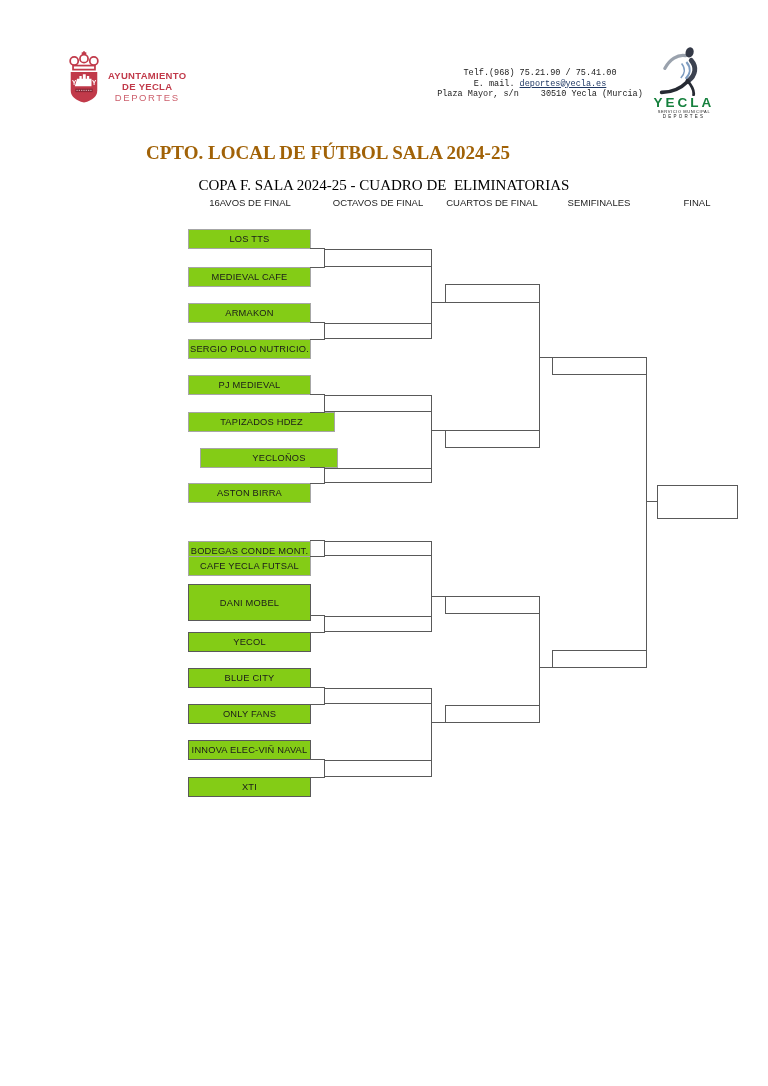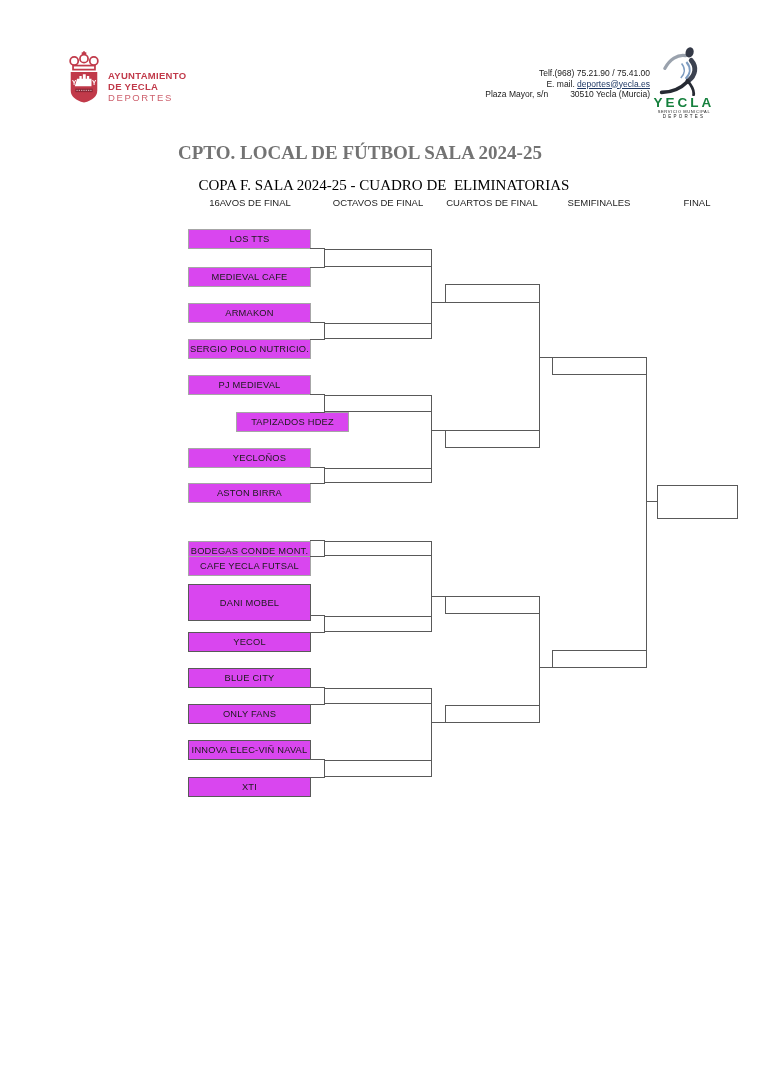--- a/index.html
+++ b/index.html
@@ -1,45 +1,45 @@
 <!DOCTYPE html>
 <html><head>
 <meta charset="utf-8">
 <style>
   html,body{margin:0;padding:0;background:#ffffff;}
   #page{position:relative;width:768px;height:1086px;background:#ffffff;overflow:hidden;
         font-family:"Liberation Sans",sans-serif;}
 
   
   .crest{position:absolute;left:66px;top:50px;width:36px;height:60px;}
-  .brandtext{position:absolute;left:108px;top:70px;color:#c13a4a;line-height:11px;}
+  .brandtext{position:absolute;left:108px;top:70px;color:#c13a4a;line-height:11px;text-align:center;}
   .brandtext .b1,.brandtext .b2{font-weight:bold;font-size:9.5px;letter-spacing:.3px;}
   .brandtext .b3{font-weight:normal;font-size:9.5px;letter-spacing:1.6px;color:#cd606d;}
 
-  .contact{position:absolute;left:430px;top:68px;width:220px;text-align:right;
-           font-family:Liberation Sans, sans-serif;font-size:8.5px;color:#1a1a1a;line-height:10.5px;}
+  .contact{position:absolute;left:430px;top:68px;width:220px;text-align:center;
+           font-family:Liberation Mono, monospace;font-size:8.5px;color:#1a1a1a;line-height:10.5px;}
   .email-link{color:#1f3864;text-decoration:underline;cursor:pointer;}
   .addr-gap{display:inline-block;width:22px;}
 
   .ylogo{position:absolute;left:645px;top:44px;width:78px;text-align:center;}
   .ylogo svg{width:64px;height:52px;display:block;margin:0 auto;}
   .yname{font-size:13.5px;font-weight:bold;letter-spacing:3px;color:#15803d;line-height:13px;}
   .ysub1{font-size:4px;letter-spacing:.6px;color:#222;line-height:5px;}
   .ysub2{font-size:4.5px;letter-spacing:2.2px;color:#222;line-height:6px;}
 
   
   .title-main{position:absolute;left:0;top:142px;width:656px;text-align:center;
-      font-family:"Liberation Serif",serif;font-weight:bold;font-size:19px;color:#737373;padding-left:32px;}
+      font-family:"Liberation Serif",serif;font-weight:bold;font-size:19px;color:#a16207;}
   .title-sub{position:absolute;left:0;top:166px;width:768px;text-align:center;white-space:pre-wrap;
       font-family:"Liberation Serif",serif;font-size:15px;color:#000;margin-top:11px;}
 
   
   .round-header{position:absolute;top:197px;transform:translateX(-50%);
       font-size:9.5px;color:#1d1d1d;white-space:nowrap;}
-  .tbox{position:absolute;box-sizing:border-box;background:#d946ef;
+  .tbox{position:absolute;box-sizing:border-box;background:#84cc16;
       display:flex;align-items:center;justify-content:center;
       font-size:9.3px;color:#1a1a1a;letter-spacing:.2px;white-space:nowrap;overflow:hidden;}
   .tbox.light{border:1px solid #a6a6a6;}
   .tbox.dark{border:1px solid #595959;}
   .slot{position:absolute;box-sizing:border-box;border:1px solid #595959;background:#fff;}
   .cline{position:absolute;background:#595959;}
 </style>
 </head>
 <body>
 
@@ -94,22 +94,22 @@
       <div class="round-header" style="left: 250px;">16AVOS DE FINAL</div>
       <div class="round-header" style="left: 378px;">OCTAVOS DE FINAL</div>
       <div class="round-header" style="left: 492px;">CUARTOS DE FINAL</div>
       <div class="round-header" style="left: 599px;">SEMIFINALES</div>
       <div class="round-header" style="left: 697px; text-align: center;">FINAL</div>
       <div class="tbox light" style="left: 188px; top: 229px; width: 123px; height: 20px;">LOS TTS</div>
       <div class="tbox light" style="left: 188px; top: 267px; width: 123px; height: 20px;">MEDIEVAL CAFE</div>
       <div class="tbox light" style="left: 188px; top: 303px; width: 123px; height: 20px;">ARMAKON</div>
       <div class="tbox light" style="left: 188px; top: 339px; width: 123px; height: 20px;">SERGIO POLO NUTRICIO.</div>
       <div class="tbox light" style="left: 188px; top: 375px; width: 123px; height: 20px;">PJ MEDIEVAL</div>
-      <div class="tbox light" style="left: 188px; top: 412px; width: 113px; height: 20px; margin-left: 48px;">TAPIZADOS HDEZ</div>
-      <div class="tbox light" style="left: 188px; top: 448px; width: 123px; height: 20px; padding-left: 20px;">YECLOÑOS</div>
+      <div class="tbox light" style="left: 188px; top: 412px; width: 147px; height: 20px;">TAPIZADOS HDEZ</div>
+      <div class="tbox light" style="left: 200px; top: 448px; width: 138px; height: 20px; padding-left: 20px;">YECLOÑOS</div>
       <div class="tbox light" style="left: 188px; top: 483px; width: 123px; height: 20px;">ASTON BIRRA</div>
       <div class="tbox light" style="left: 188px; top: 521px; width: 123px; height: 20px; margin-top: 20px;">BODEGAS CONDE MONT.</div>
       <div class="tbox light" style="left: 188px; top: 556px; width: 123px; height: 20px;">CAFE YECLA FUTSAL</div>
       <div class="tbox dark" style="left: 188px; top: 584px; width: 123px; height: 37px;">DANI MOBEL</div>
       <div class="tbox dark" style="left: 188px; top: 632px; width: 123px; height: 20px;">YECOL</div>
       <div class="tbox dark" style="left: 188px; top: 668px; width: 123px; height: 20px;">BLUE CITY</div>
       <div class="tbox dark" style="left: 188px; top: 704px; width: 123px; height: 20px;">ONLY FANS</div>
       <div class="tbox dark" style="left: 188px; top: 740px; width: 123px; height: 20px;">INNOVA ELEC-VIÑ NAVAL</div>
       <div class="tbox dark" style="left: 188px; top: 777px; width: 123px; height: 20px;">XTI</div>
       <div class="slot" style="left: 324px; top: 249px; width: 108px; height: 18px;"></div>

